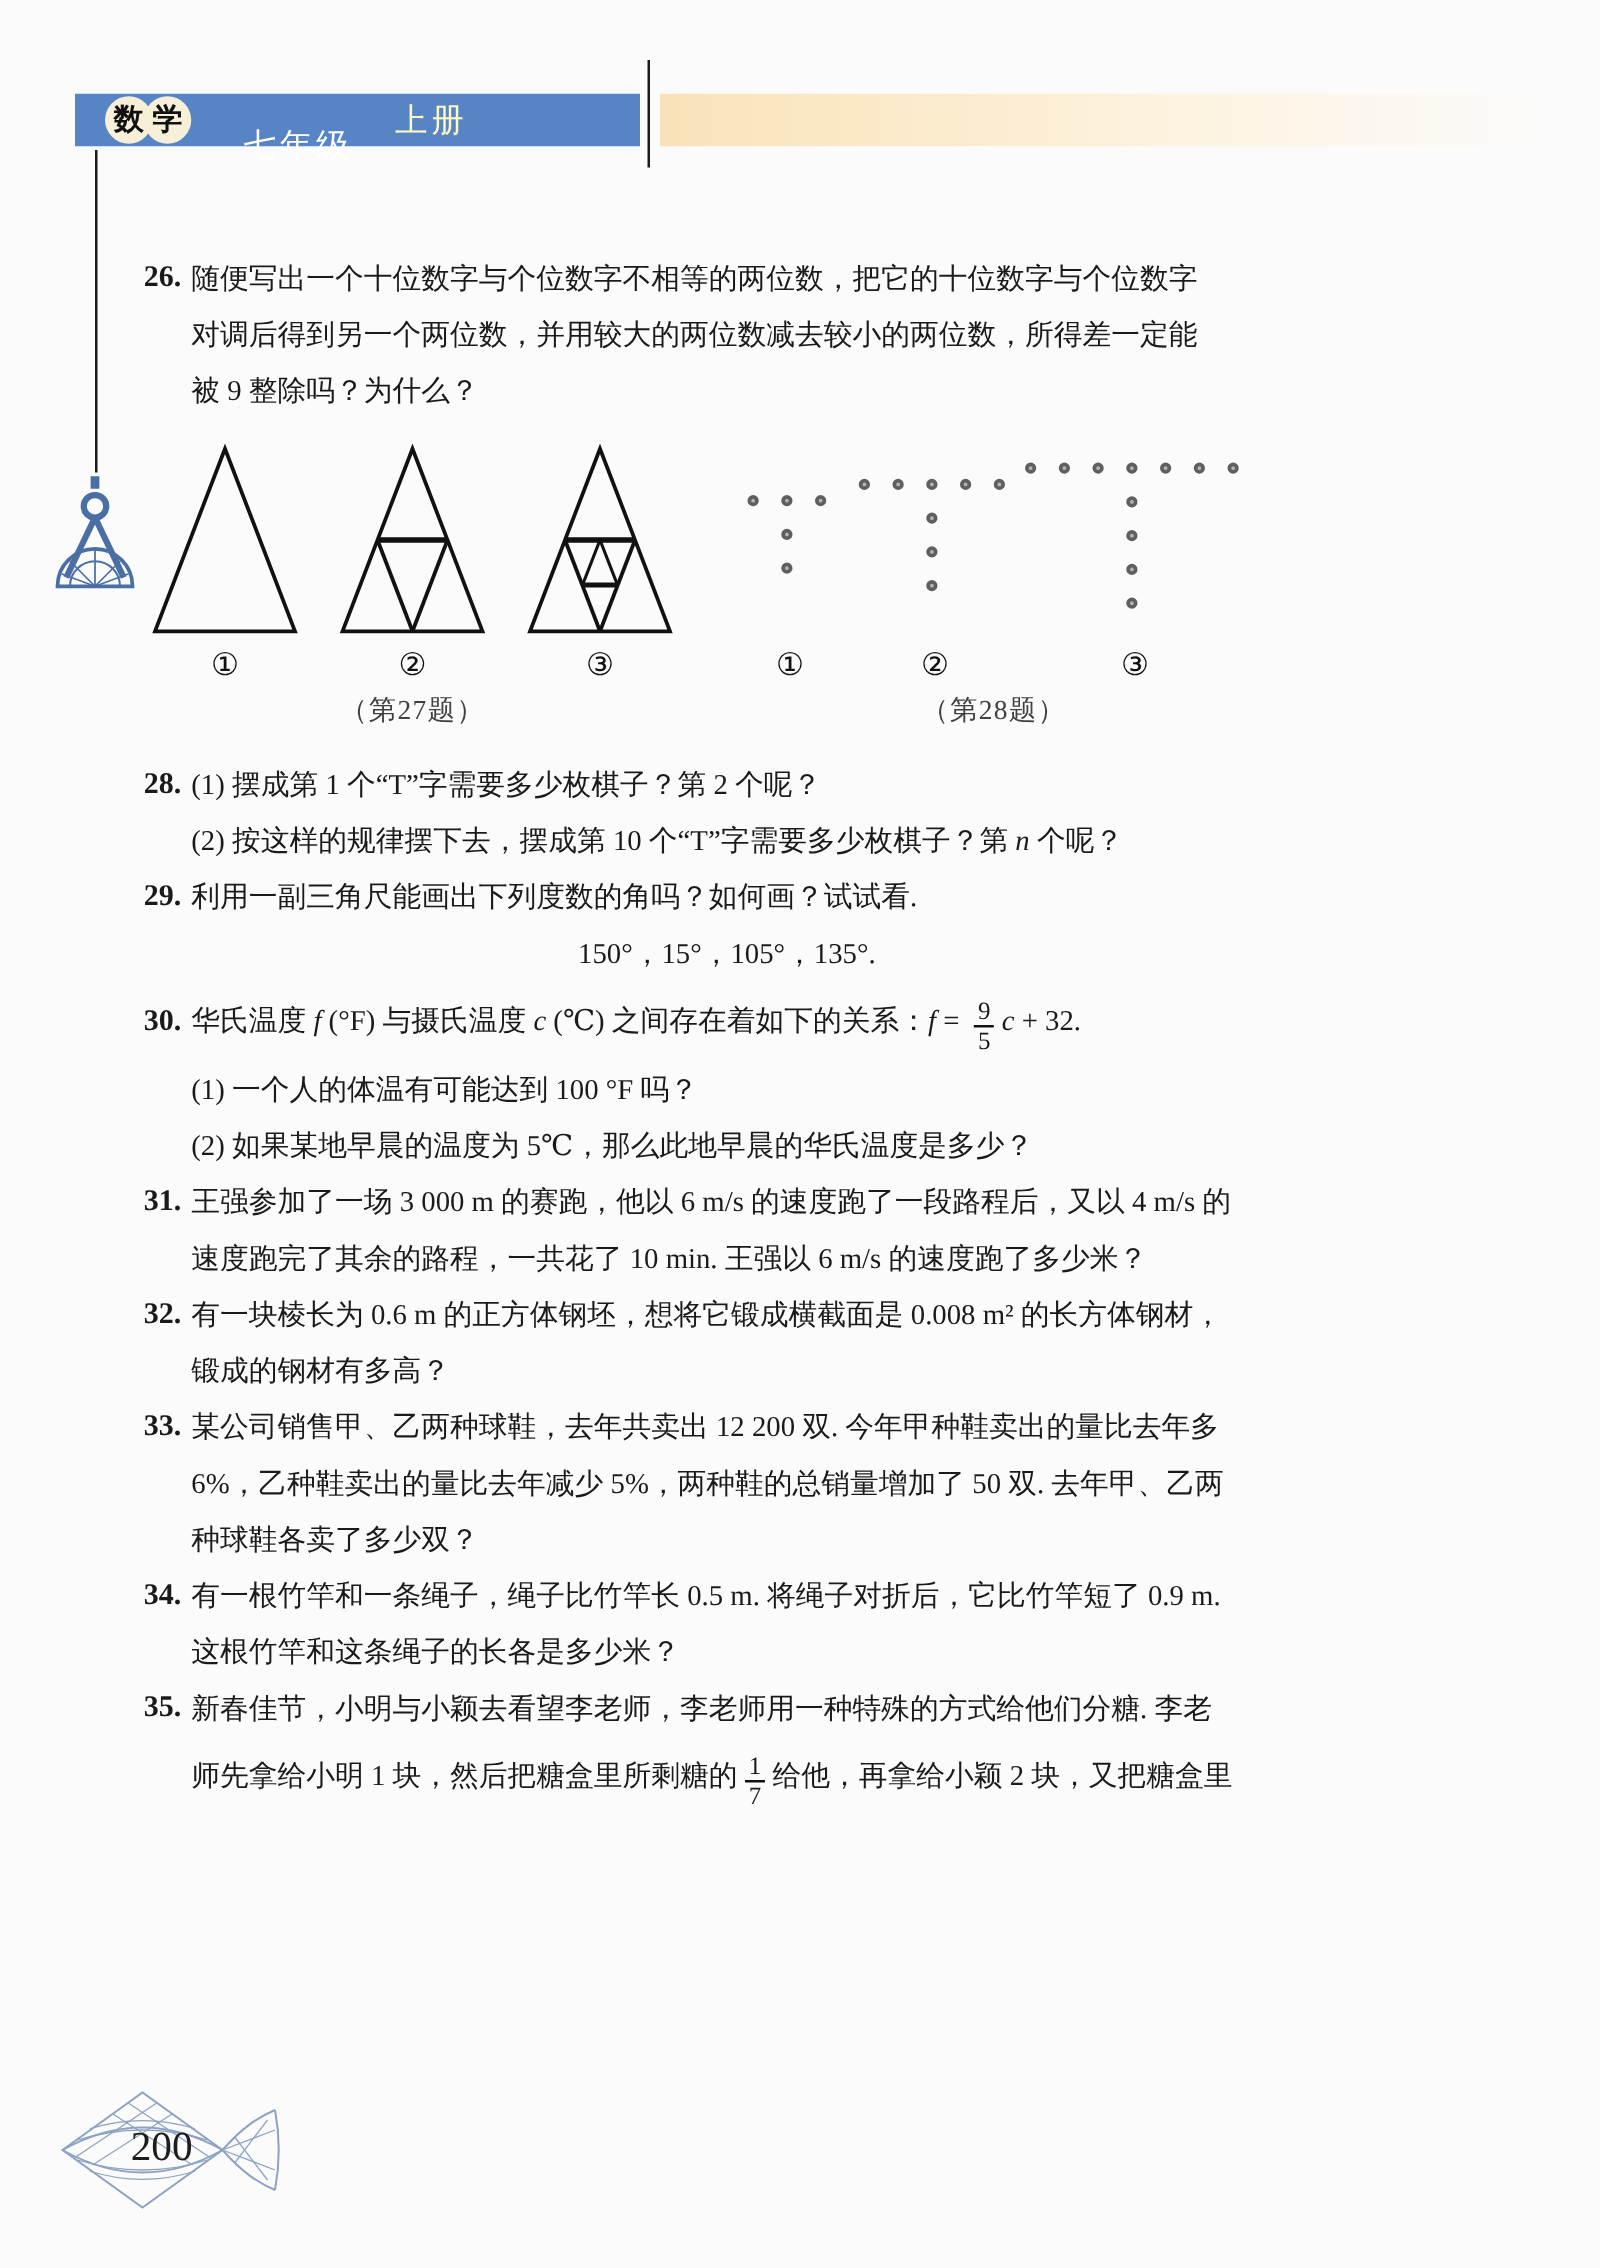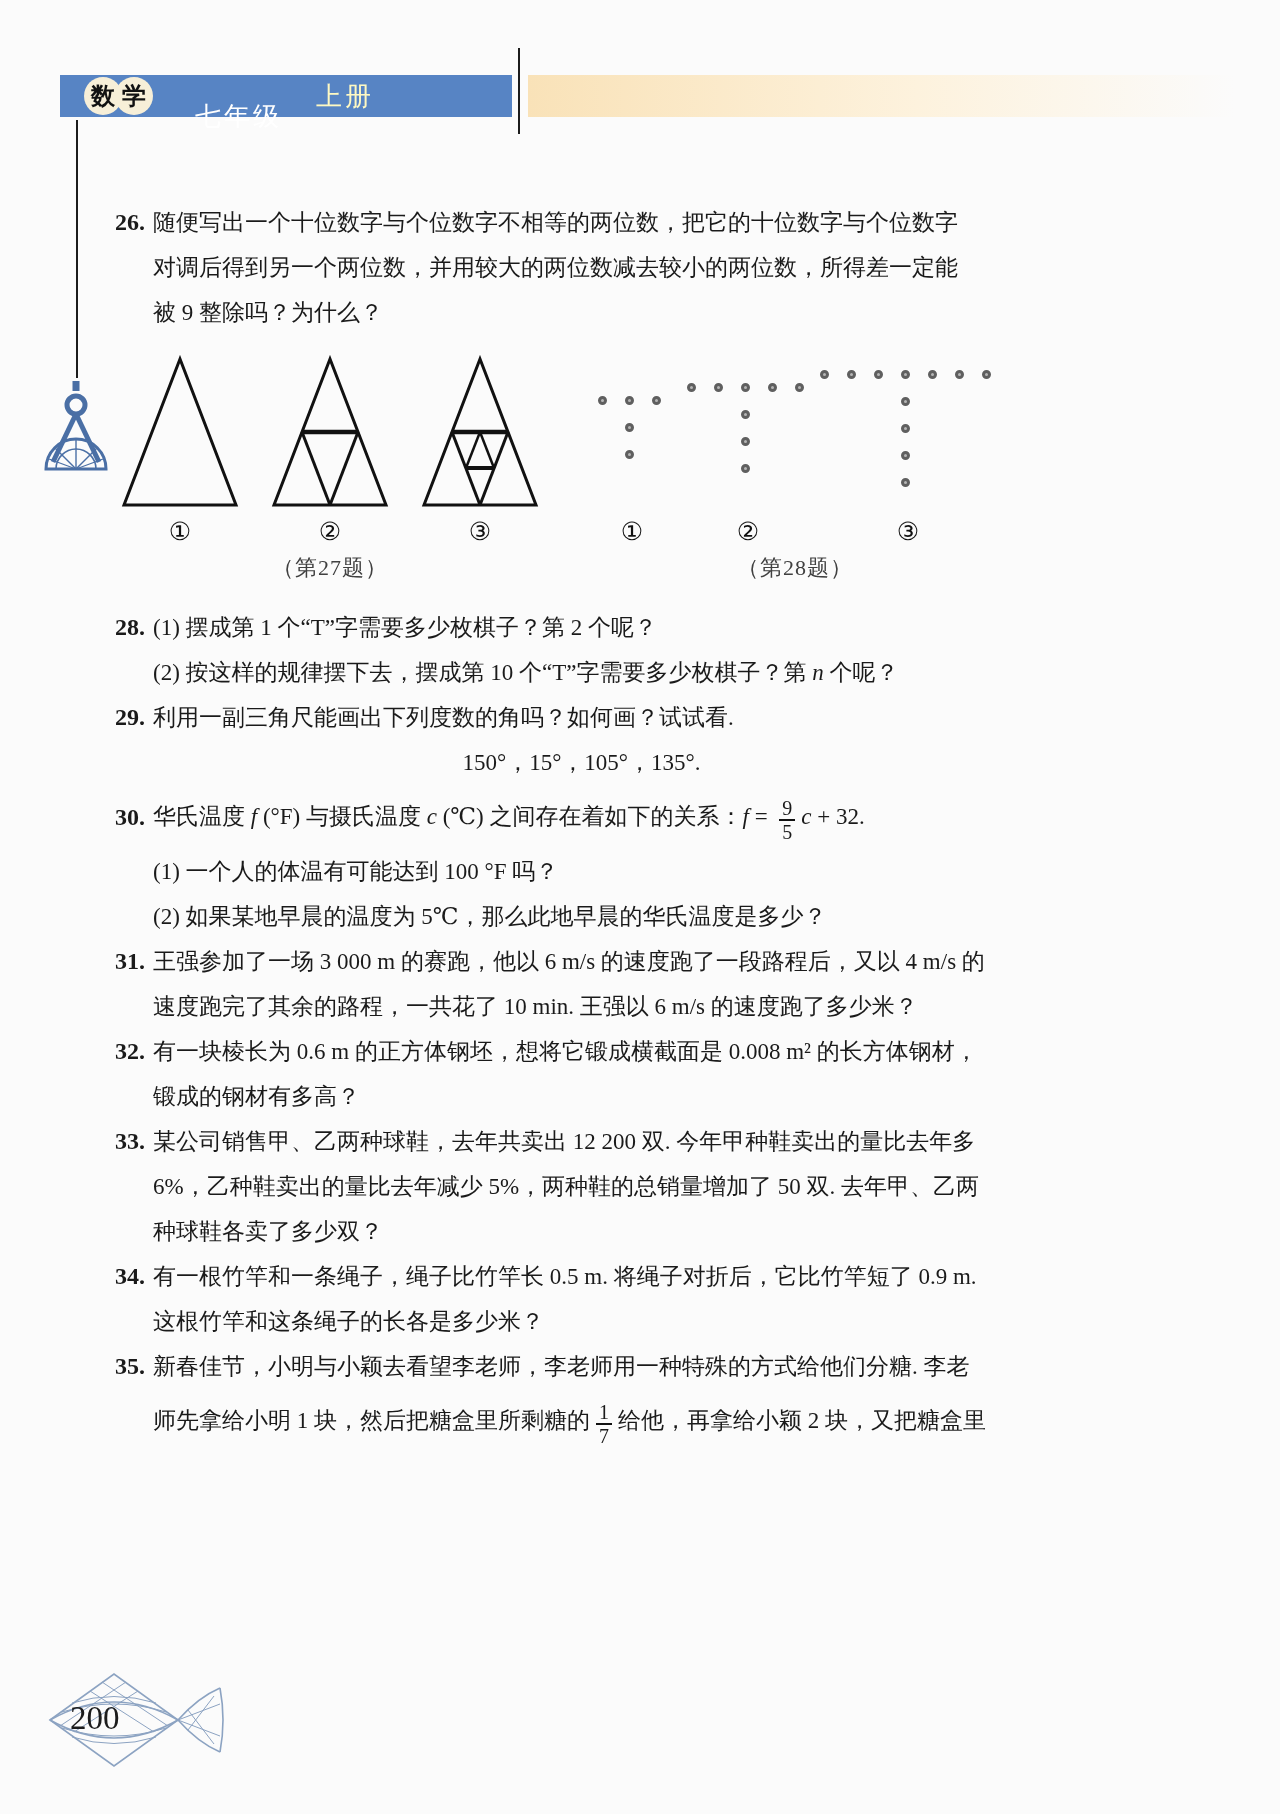--- a/index.html
+++ b/index.html
@@ -91,21 +91,21 @@
     position:absolute;top:182px;transform:translateX(-50%);
     font-size:25px;color:#111;
   }
   .fig-caption{
     position:absolute;top:218px;transform:translateX(-50%);
     font-size:22px;color:#404040;letter-spacing:1px;
   }
   
   .footer-fish{position:absolute;left:42px;top:1668px;}
   .pageno{
-    position:absolute;left:70px;top:1700px;width:84px;text-align:left;
+    position:absolute;left:70px;top:1700px;width:84px;text-align:right;
     font-size:33px;color:#1c1c1c;font-family:"Liberation Serif","DejaVu Serif",serif;
   }
 </style>
 </head>
 <body>
 
 <div class="header-bar">
   <div class="logo">
     <span class="logo-circle">数</span>
     <span class="logo-circle c2">学</span>

